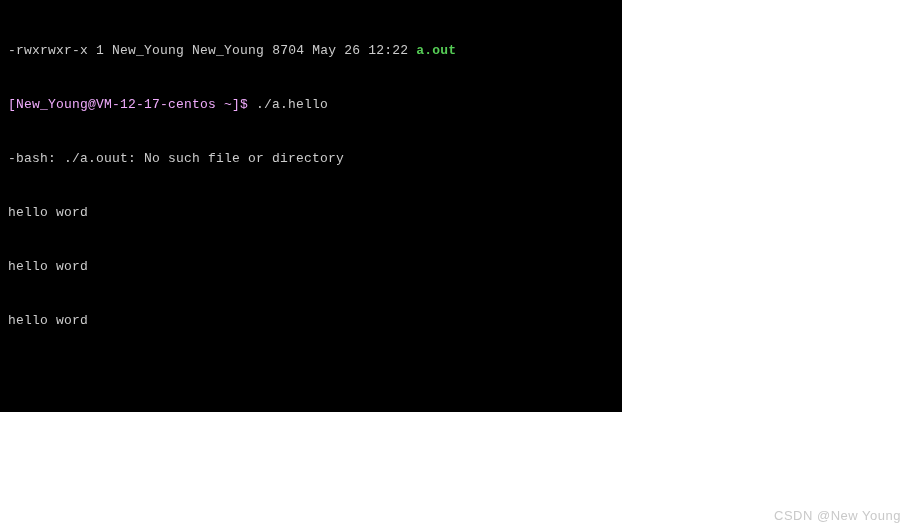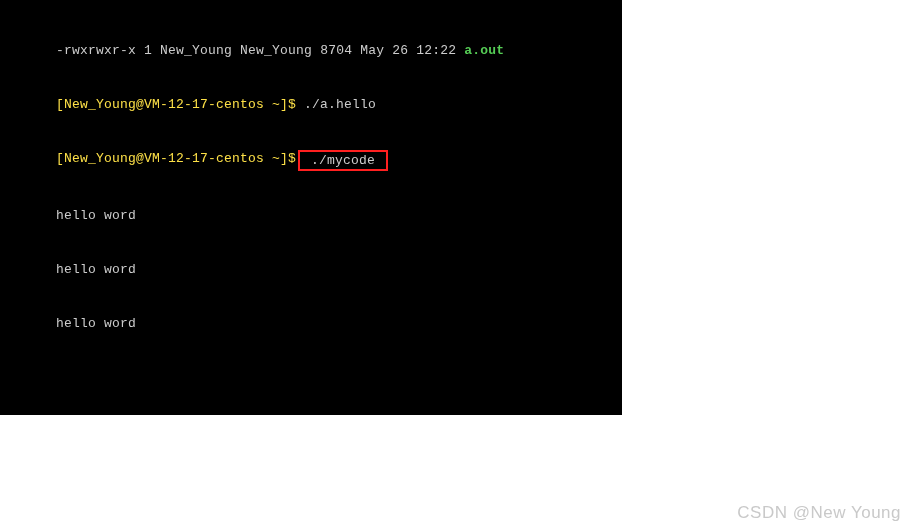--- a/index.html
+++ b/index.html
@@ -15,48 +15,48 @@
       background: #000000;
       color: #cccccc;
       font-family: "Consolas", "Courier New", monospace;
       font-size: 13px;
       line-height: 18px;
       padding: 6px 8px 10px 8px;
       width: 622px;
       white-space: pre;
       letter-spacing: 0.2px;
     }
-    .terminal .row { white-space: pre; margin-left: 48px; }
+    .terminal .row { white-space: pre; }
     .lime { color: #55cc55; font-weight: bold; }
-    .prompt-white { color: #fde047; }
+    .prompt-white { color: #f0abfc; }
     .cmd-box {
       display: inline-block;
       border: 2px solid #ff2020;
       padding: 1px 3px 0 3px;
       margin-left: 2px;
       vertical-align: top;
       line-height: 16px;
     }
     .watermark {
       position: absolute;
       bottom: 8px;
       right: 14px;
       color: #c9c9c9;
-      font-size: 17px;
+      font-size: 13px;
       font-family: Arial, sans-serif;
       letter-spacing: 0.5px;
     }
   </style>
 </head>
 <body>
 
 <div class="terminal">
   <div class="row"><span>-rwxrwxr-x</span> <span>1</span> <span>New_Young</span> <span>New_Young</span> <span>8704</span> <span>May 26 12:22</span> <span class="lime">a.out</span></div>
   <div class="row"><span class="prompt-white">[New_Young@VM-12-17-centos ~]$</span> <span>./a.hello</span></div>
-  <div class="row"><span class="prompt-white">[New_Young@VM-12-17-centos ~]$</span><span class="cmd-box"> <span>./mycode</span> </span></div>
+  <div class="row"><span>-bash: ./a.ouut: No such file or directory</span></div>
   <div class="row"><span>hello word</span></div>
   <div class="row"><span>hello word</span></div>
   <div class="row"><span>hello word</span></div>
   
   
   
 </div>
 
 <div class="watermark">CSDN @New  Young</div>
 

